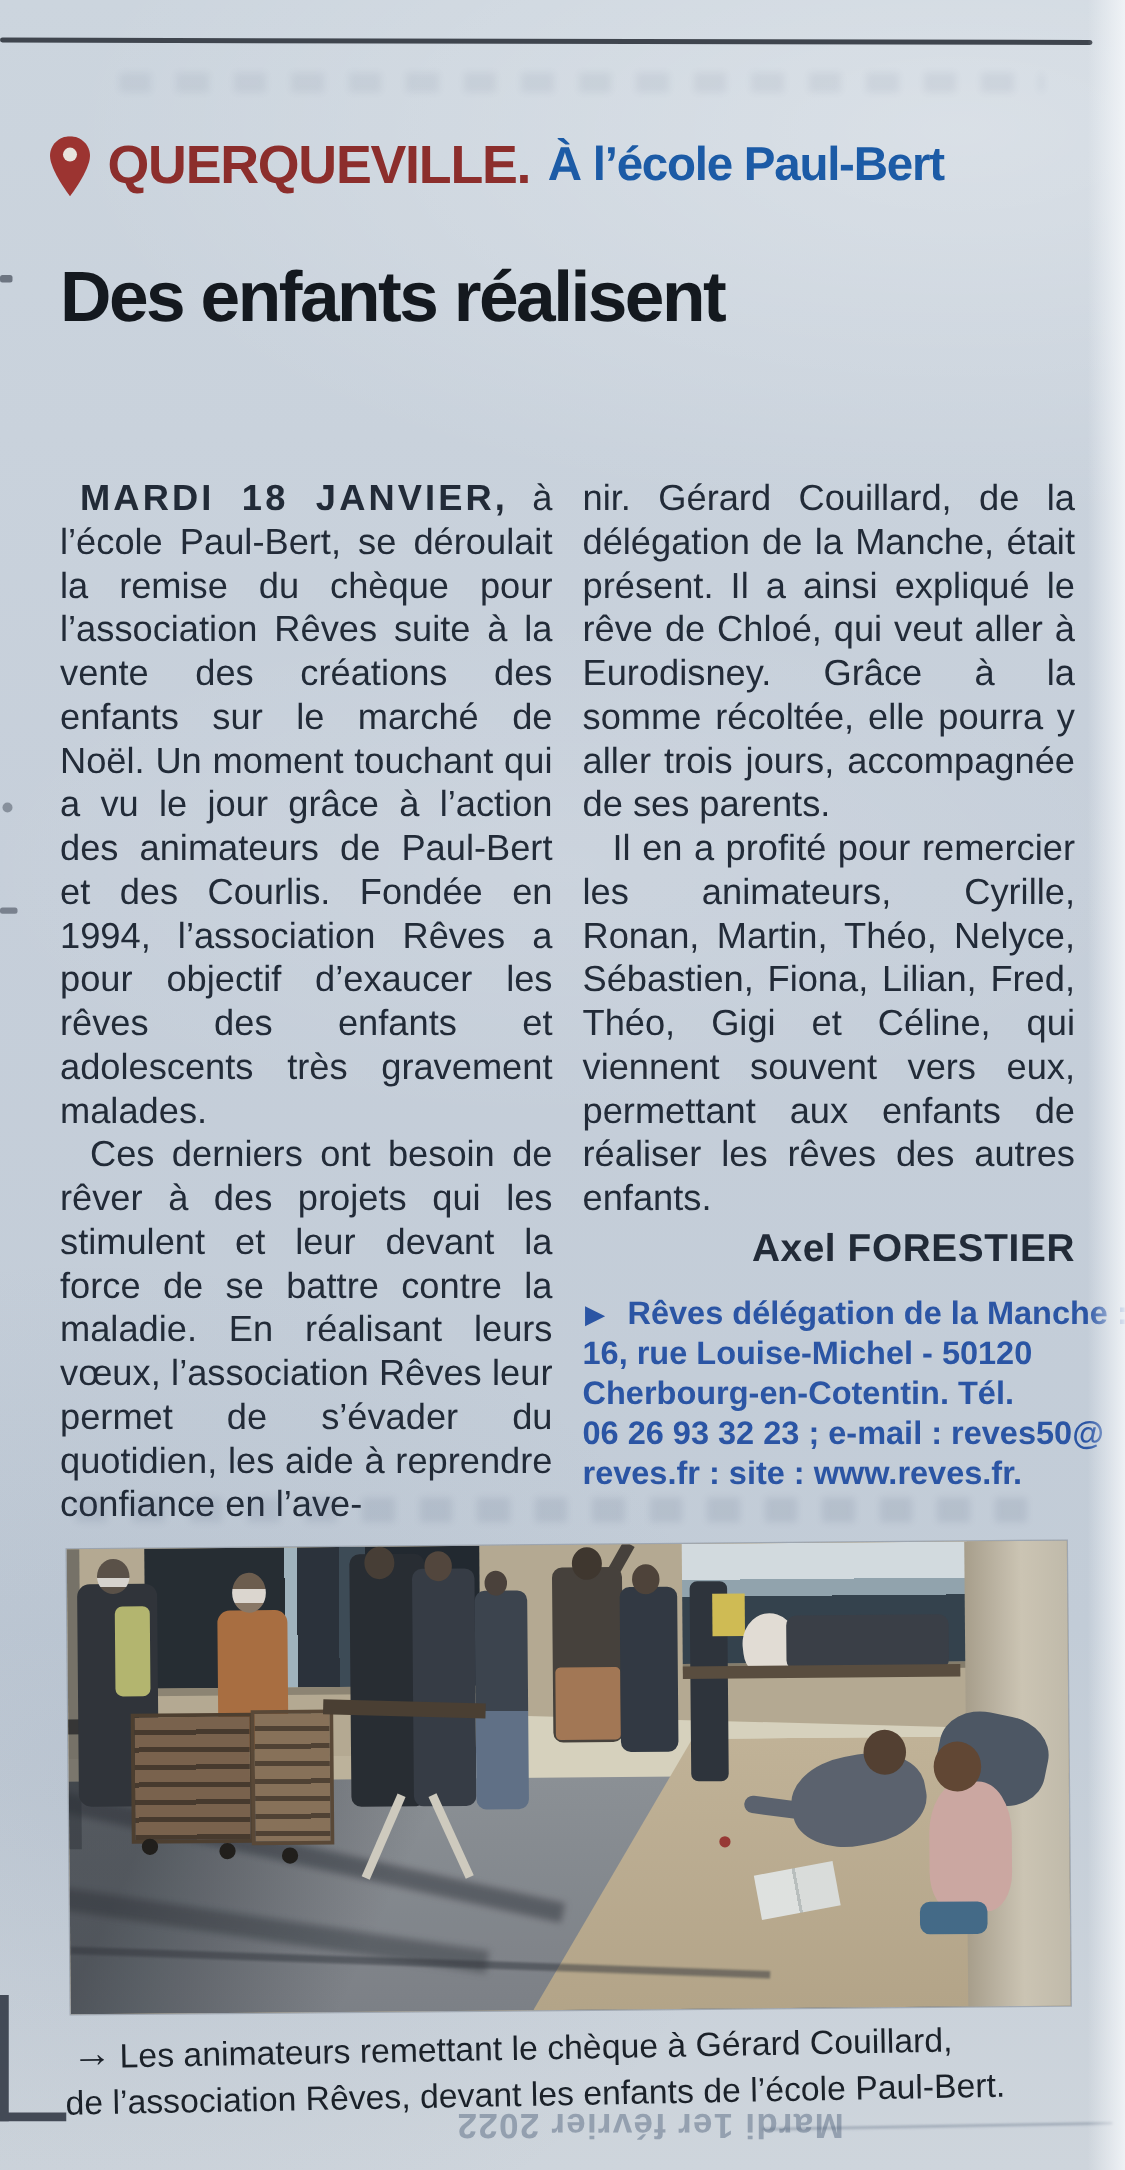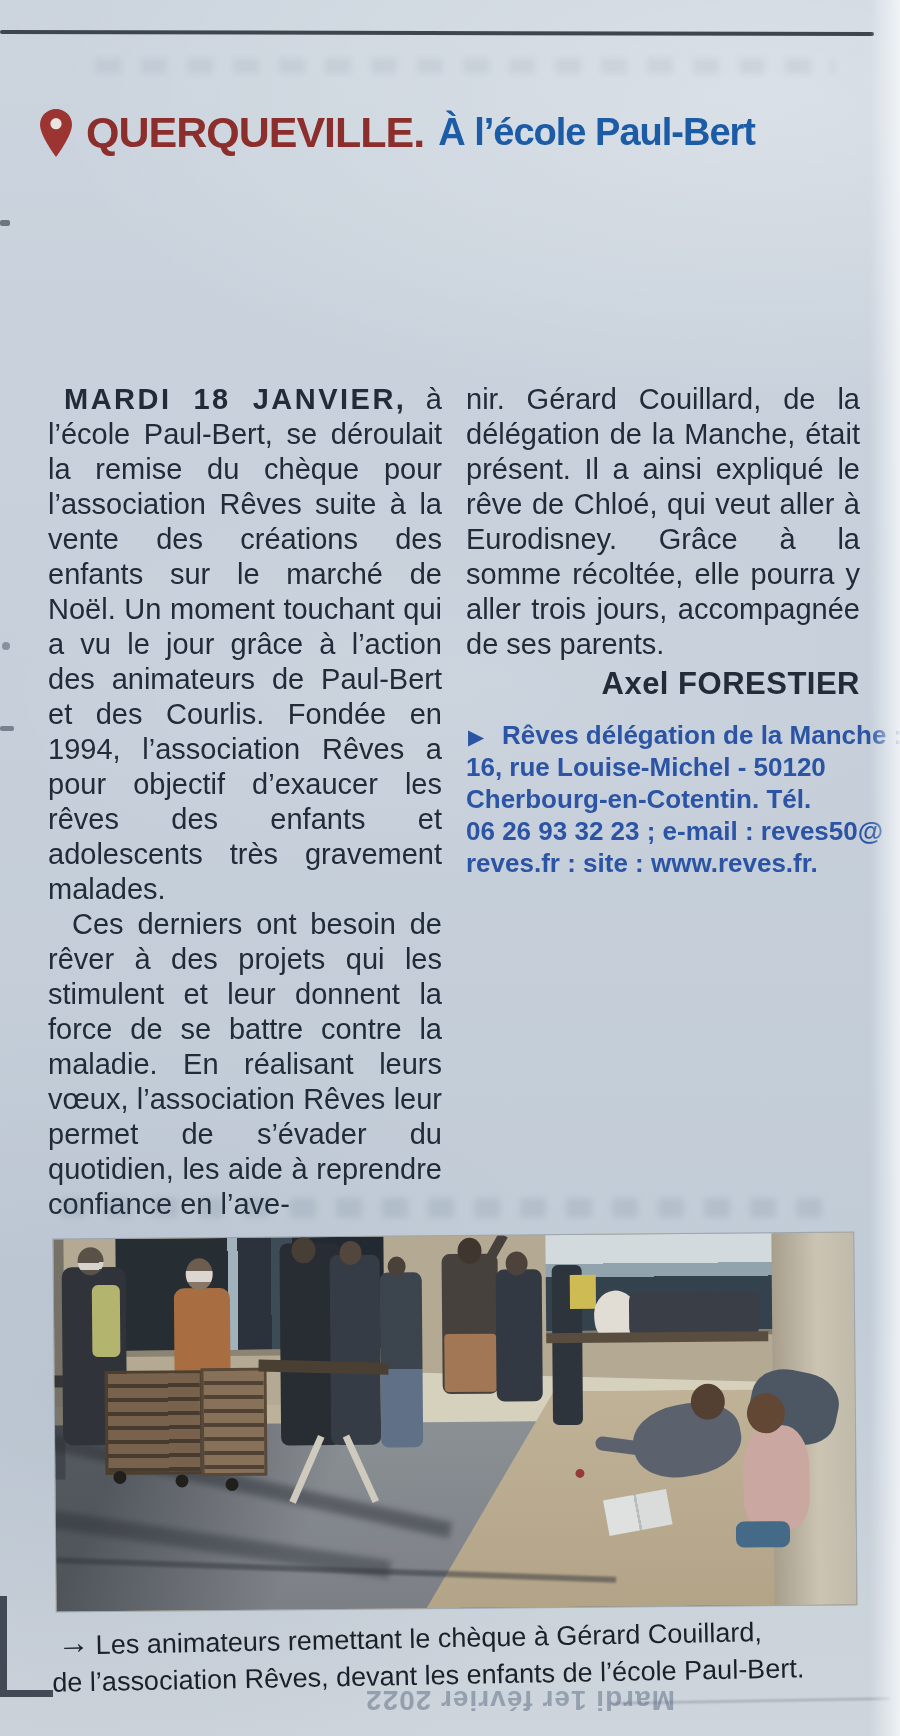--- a/index.html
+++ b/index.html
@@ -164,29 +164,31 @@
   <div class="kicker">
     <svg class="pin" viewBox="0 0 24 36">
       <path d="M12 0C5.4 0 0 5.2 0 11.7 0 20.4 12 36 12 36s12-15.6 12-24.3C24 5.2 18.6 0 12 0z" fill="#9c3431"></path>
       <circle cx="12" cy="11" r="4.2" fill="#e8e4de"></circle>
     </svg>
     <span class="kicker-location">QUERQUEVILLE.</span>
     <span class="kicker-tagline">À l’école Paul-Bert</span>
   </div>
 
   <h1 class="headline">
+    <span>Des enfants réalisent</span>
   </h1>
 
   <div class="columns">
     <div class="col">
       <p class="p-first"><span class="lead">MARDI 18 JANVIER,</span><span> à l’école Paul-Bert, se déroulait la remise du chèque pour l’association Rêves suite à la vente des créations des enfants sur le marché de Noël. Un moment touchant qui a vu le jour grâce à l’action des animateurs de Paul-Bert et des Courlis. Fondée en 1994, l’association Rêves a pour objectif d’exaucer les rêves des enfants et adolescents très gravement malades.</span></p>
-      <p class="p-indent">Ces derniers ont besoin de rêver à des projets qui les stimulent et leur donnent la force de se battre contre la maladie. En réalisant leurs vœux, l’association Rêves leur permet de s’évader du quotidien, les aide à reprendre confiance en l’ave-</p>
+      <p class="p-indent">Ces derniers ont besoin de rêver à des projets qui les stimulent et leur devant la force de se battre contre la maladie. En réalisant leurs vœux, l’association Rêves leur permet de s’évader du quotidien, les aide à reprendre confiance en l’ave-</p>
     </div>
     <div class="col">
       <p>nir. Gérard Couillard, de la délégation de la Manche, était présent. Il a ainsi expliqué le rêve de Chloé, qui veut aller à Eurodisney. Grâce à la somme récoltée, elle pourra y aller trois jours, accompagnée de ses parents.</p>
+      <p class="p-indent">Il en a profité pour remercier les animateurs, Cyrille, Ronan, Martin, Théo, Nelyce, Sébastien, Fiona, Lilian, Fred, Théo, Gigi et Céline, qui viennent souvent vers eux, permettant aux enfants de réaliser les rêves des autres enfants.</p>
       <div class="byline">Axel FORESTIER</div>
       <div class="contact">
         <span class="marker">▶</span>
         <div>
 
         <div class="cline">Rêves délégation de la Manche :</div>
             <div class="cline">16, rue Louise-Michel - 50120</div>
             <div class="cline">Cherbourg-en-Cotentin. Tél.</div>
             <div class="cline">06 26 93 32 23 ; e-mail : reves50@</div>
             <div class="cline">reves.fr : site : www.reves.fr.</div>

